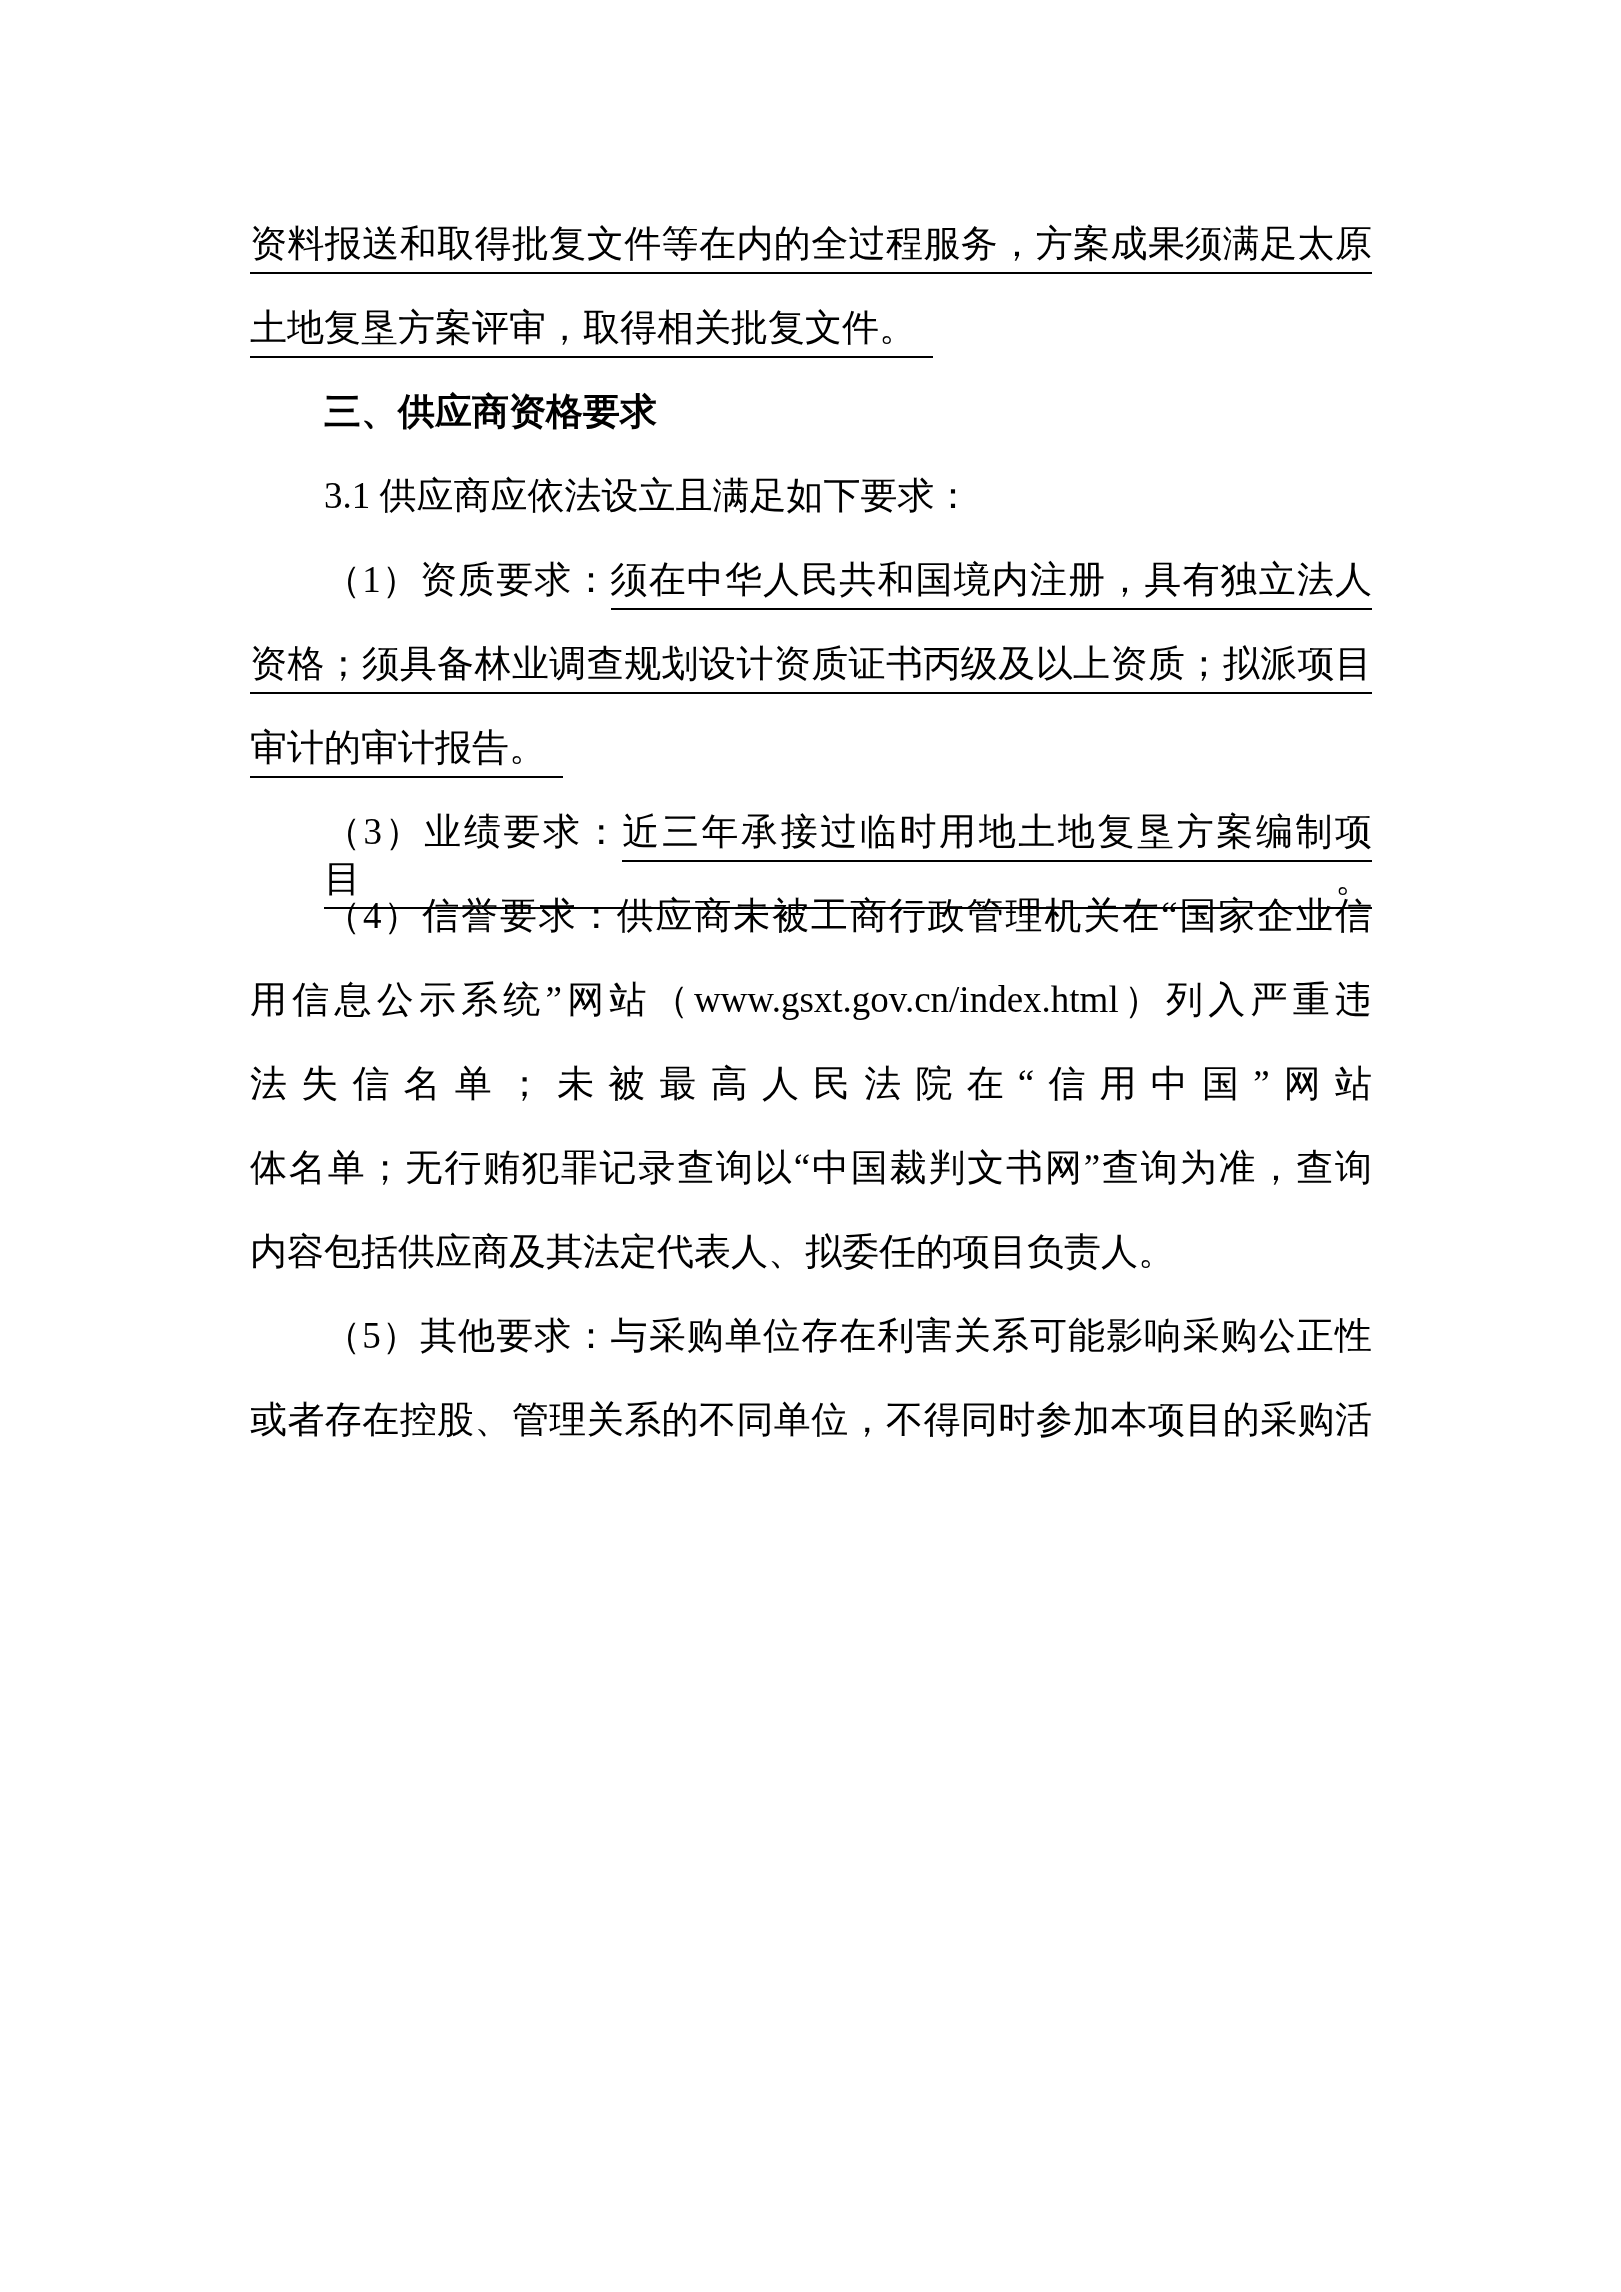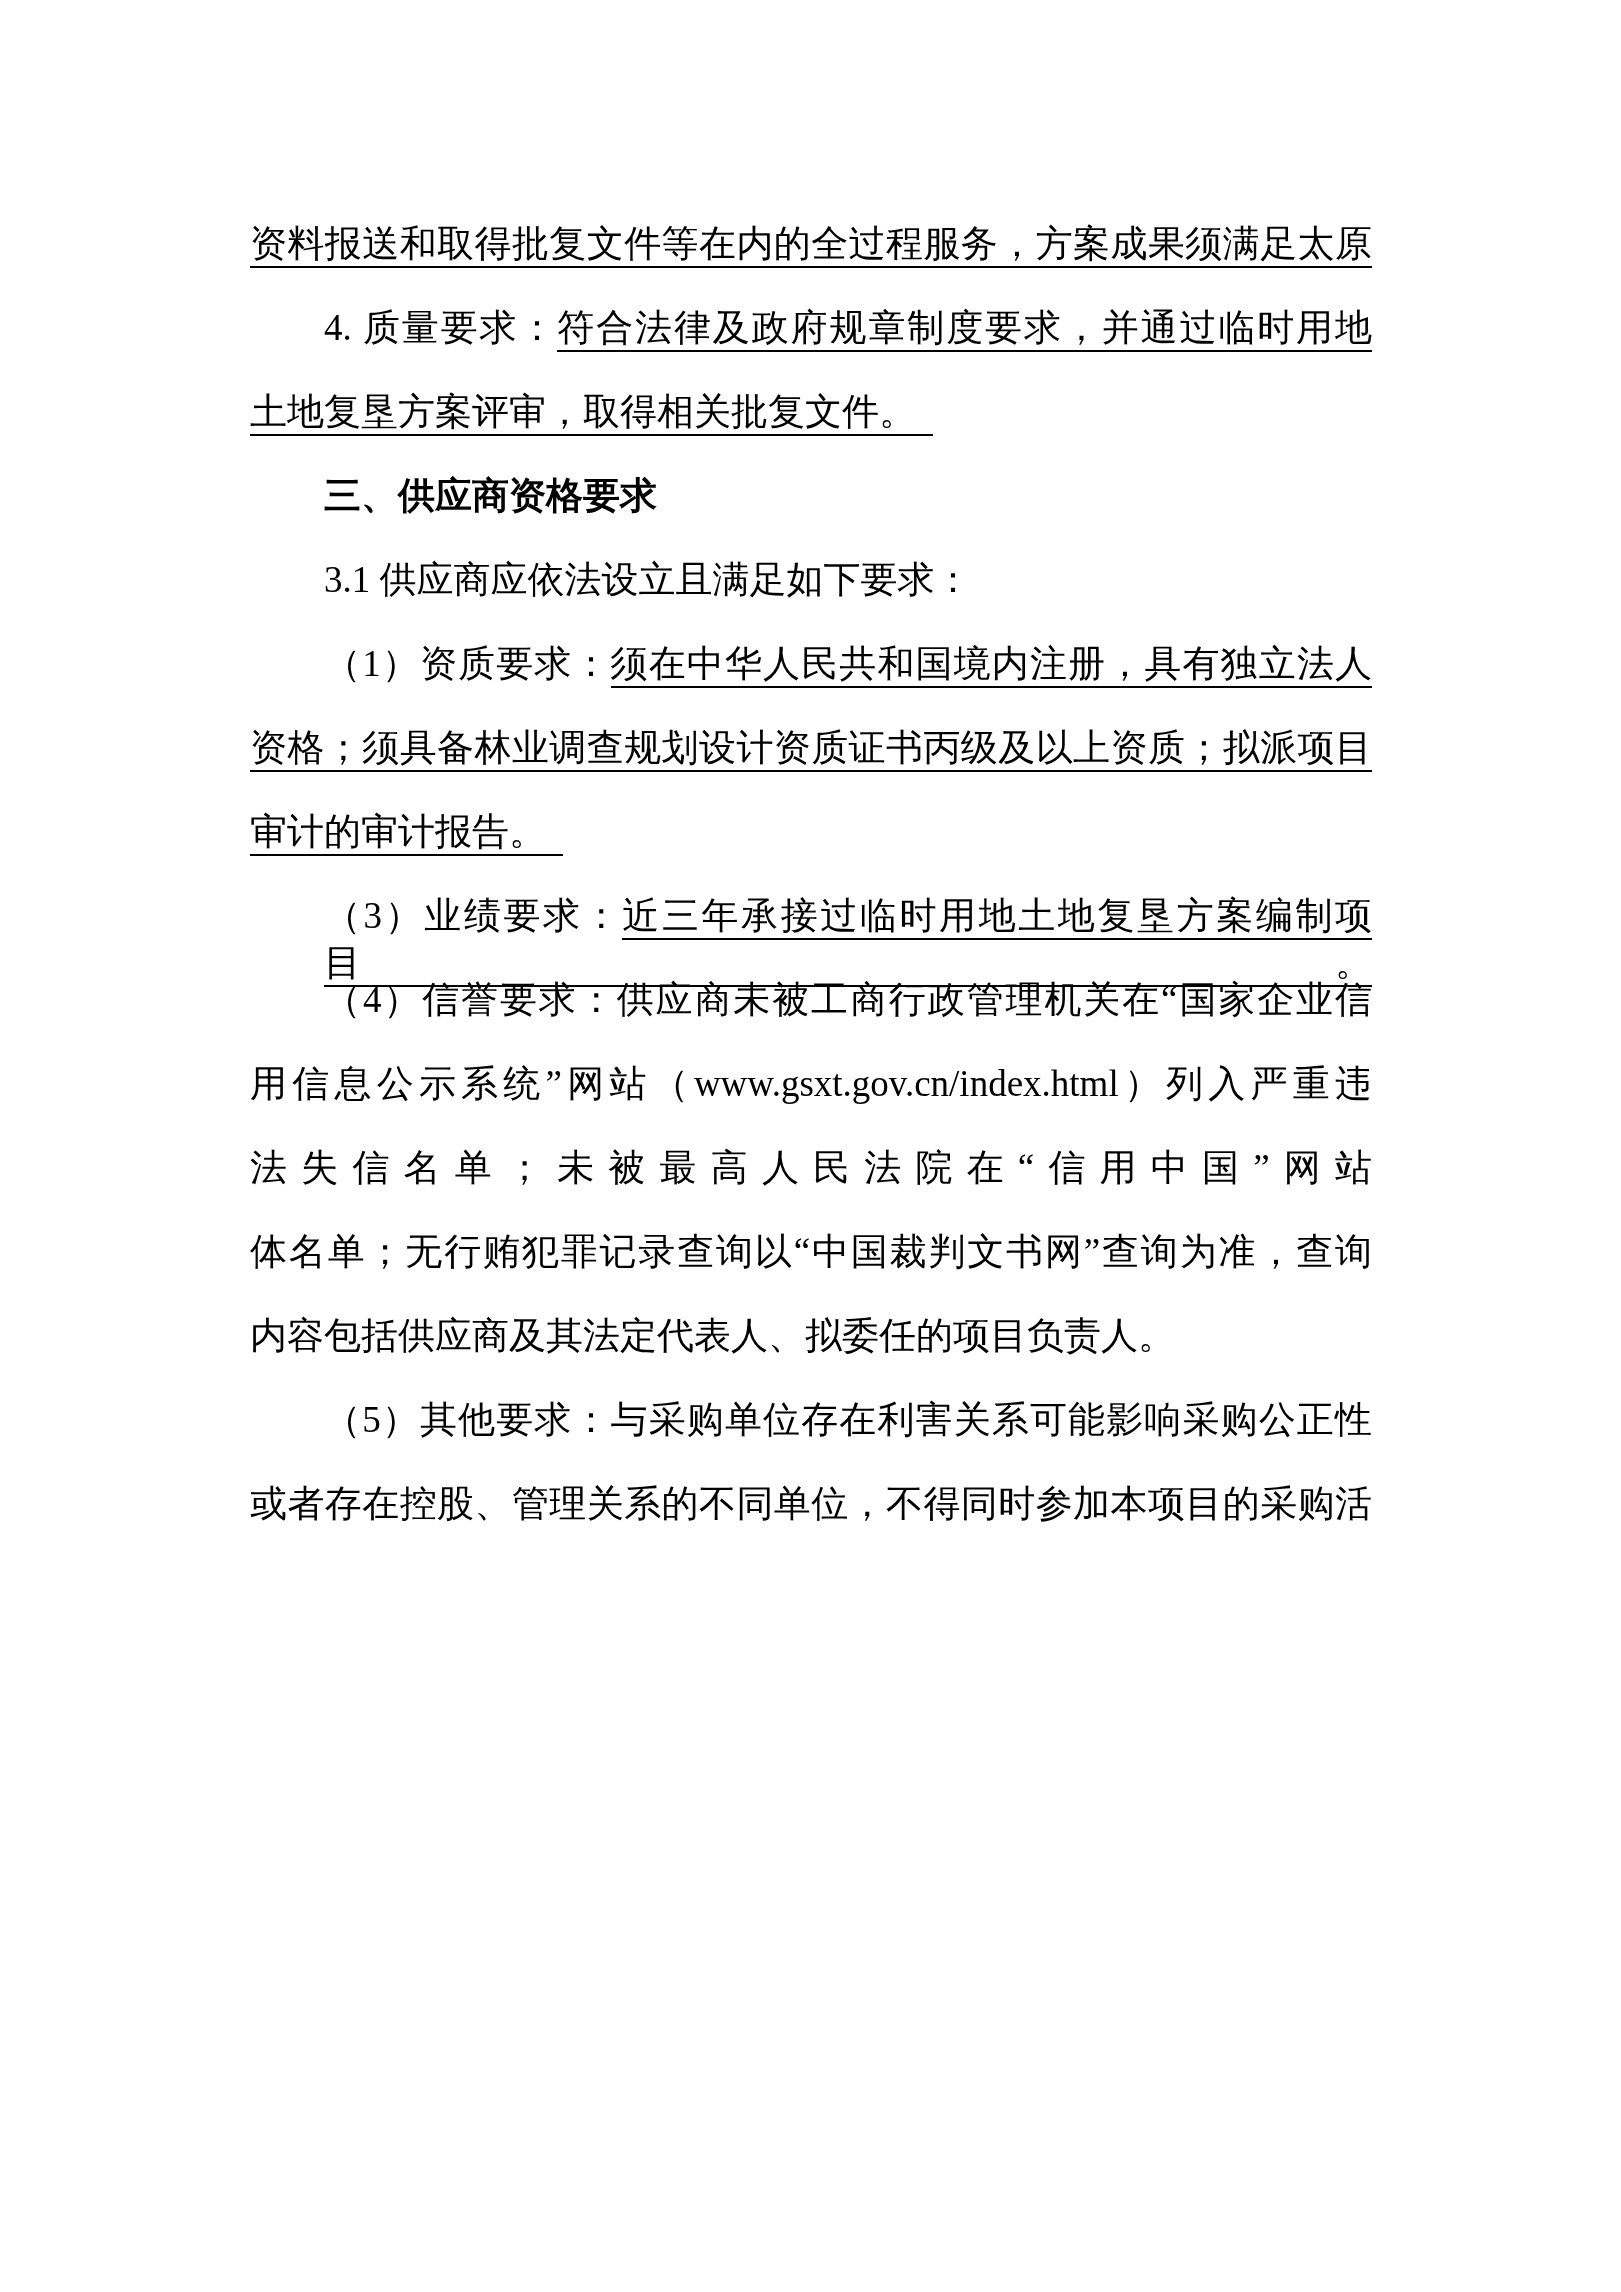--- a/index.html
+++ b/index.html
@@ -30,31 +30,30 @@
   .line.justify{
     white-space:normal;
     text-align:justify;
     text-align-last:justify;
     text-justify:inter-ideograph;
   }
   .line.indent{padding-left:74px;}
   .line.bold{font-weight:bold;}
   .u{
     border-bottom:2.9px solid #000000;
-    padding-bottom:2px;
+    padding-bottom:8px;
   }
   .u.tail{padding-right:0.45em;}
 </style>
 </head>
 <body>
 
 <div class="page">
   <div class="content">
       <div class="line justify"><span class="u">资料报送和取得批复文件等在内的全过程服务，方案成果须满足太原</span></div>
-      <div class="line justify indent"><span class="">4. 质量要求：</span><span class="u">符合法律及政府规章制度要求，并通过临时用地</span></div>
       <div class="line"><span class="u tail">土地复垦方案评审，取得相关批复文件。</span></div>
       <div class="line indent bold"><span class="">三、供应商资格要求</span></div>
       <div class="line indent"><span class="">3.1 供应商应依法设立且满足如下要求：</span></div>
       <div class="line justify indent"><span class="">（1）资质要求：</span><span class="u">须在中华人民共和国境内注册，具有独立法人</span></div>
       <div class="line justify"><span class="u">资格；须具备林业调查规划设计资质证书丙级及以上资质；拟派项目</span></div>
       <div class="line"><span class="u tail">审计的审计报告。</span></div>
       <div class="line justify indent"><span class="">（3）业绩要求：</span><span class="u">近三年承接过临时用地土地复垦方案编制项目。</span></div>
       <div class="line justify indent"><span class="">（4）信誉要求：供应商未被工商行政管理机关在“国家企业信</span></div>
       <div class="line justify"><span class="">用信息公示系统”网站（www.gsxt.gov.cn/index.html）列入严重违</span></div>
       <div class="line justify"><span class="">法失信名单；未被最高人民法院在“信用中国”网站</span></div>

